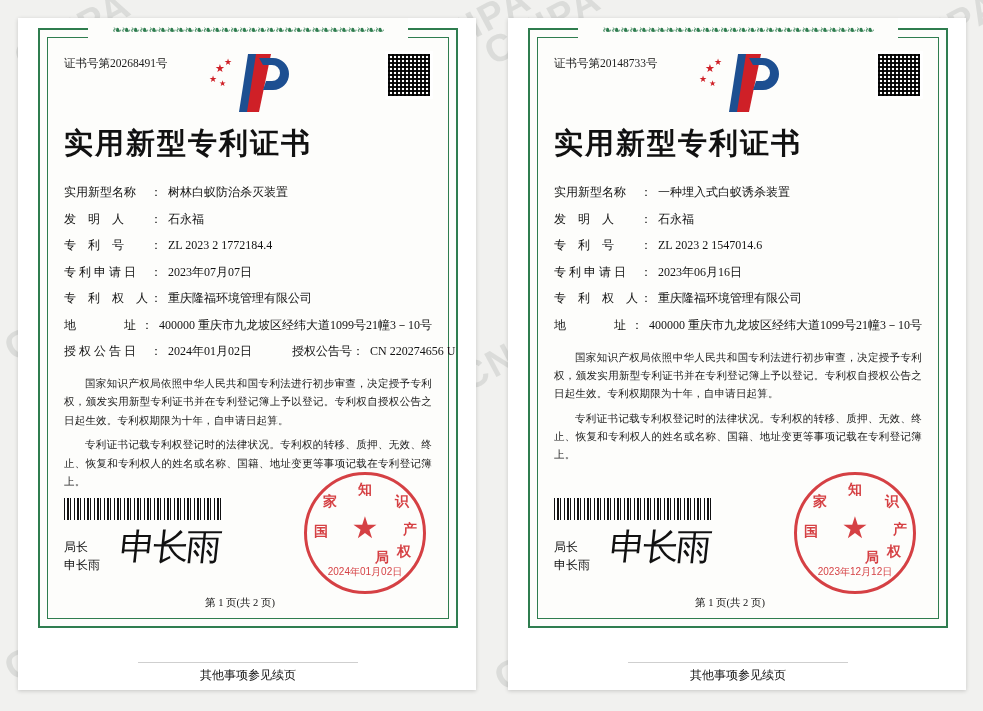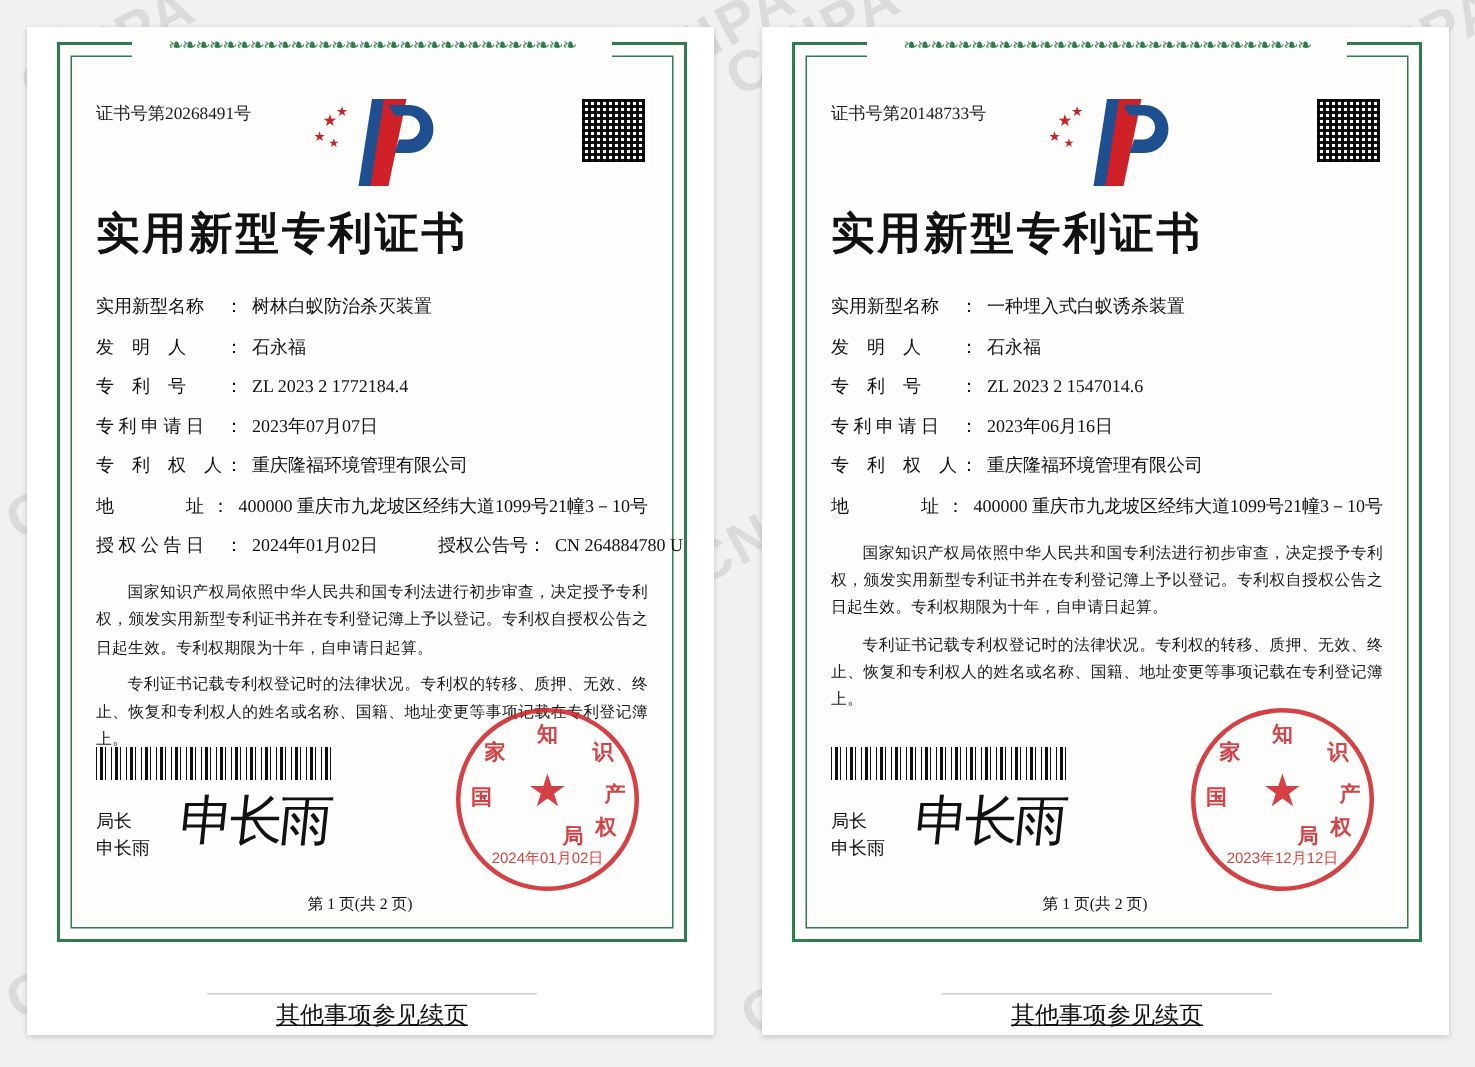--- a/index.html
+++ b/index.html
@@ -59,21 +59,21 @@
     letter-spacing:-1px;
     text-align:center;
     line-height:24px;
     overflow:hidden;
     white-space:nowrap;
     font-family:"DejaVu Sans",sans-serif;
     z-index:3;
   }
   .cert-body{
     position:absolute;
-    left:24px;right:24px;top:22px;bottom:10px;margin-top:12px;
+    left:24px;right:24px;top:22px;bottom:10px;
   }
   .row-top{
     display:flex;justify-content:space-between;align-items:flex-start;
     height:70px;
   }
   .cert-no{
     font-size:11.5px;color:#1b1b1b;white-space:nowrap;padding-top:4px;
   }
   .qr{
     width:42px;height:42px;
@@ -171,26 +171,25 @@
   .seal .seal-ch{
     position:absolute;font-size:14px;font-weight:bold;
   }
   .page-no{
     position:absolute;left:0;right:16px;bottom:6px;
     text-align:center;font-size:10.5px;color:#111;
   }
   .footer-note{
     position:absolute;
     text-align:center;
-    font-size:16px;
+    font-size:12px;
     color:#111;
     padding-top:4px;
     border-top:1px solid #cfcfcf;
     width:220px;
-    text-decoration:underline;
   }
 </style>
 </head>
 <body>
 
 <div class="wm-layer">
   <div class="wm" style="left:10px;top:10px;">CNIPA</div>
   <div class="wm" style="left:410px;top:4px;">CNIPA</div>
   <div class="wm" style="left:480px;top:4px;">CNIPA</div>
   <div class="wm" style="left:880px;top:10px;">CNIPA</div>
@@ -256,21 +255,21 @@
           <span class="f-colon">：</span>
           <span class="f-value">重庆隆福环境管理有限公司</span>
         </div>
       <div class="field">
           <span class="f-label">地　　　　址</span>
           <span class="f-colon">：</span>
           <span class="f-value">400000 重庆市九龙坡区经纬大道1099号21幢3－10号</span>
         </div>
       <div class="field grant-row">
         <span><span class="f-label">授 权 公 告 日</span><span class="f-colon">：</span><span class="f-value">2024年01月02日</span></span>
-        <span class="grant2"><span>授权公告号</span><span class="f-colon">：</span><span class="f-value">CN 264884780 U</span></span>
+        <span class="grant2"><span>授权公告号</span><span class="f-colon">：</span><span class="f-value">CN 220274656 U</span></span>
       </div>
     </div>
 
     <div class="para">
       <p>国家知识产权局依照中华人民共和国专利法进行初步审查，决定授予专利权，颁发实用新型专利证书并在专利登记簿上予以登记。专利权自授权公告之日起生效。专利权期限为十年，自申请日起算。</p>
       <p>专利证书记载专利权登记时的法律状况。专利权的转移、质押、无效、终止、恢复和专利权人的姓名或名称、国籍、地址变更等事项记载在专利登记簿上。</p>
     </div>
 
     <div class="barcode"></div>
 

